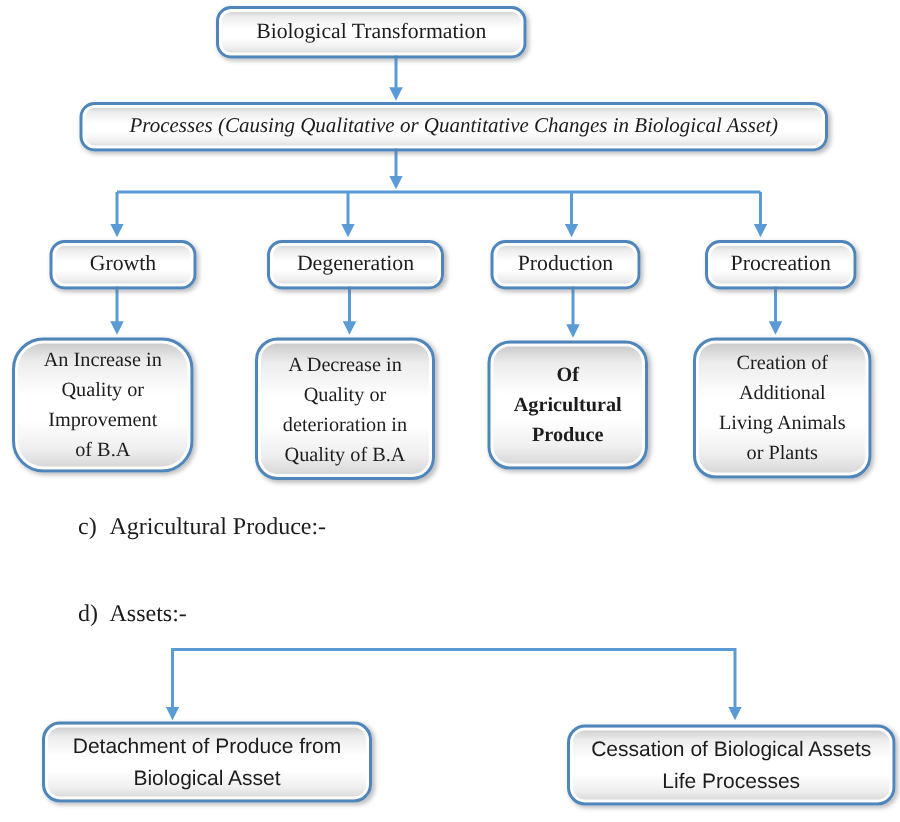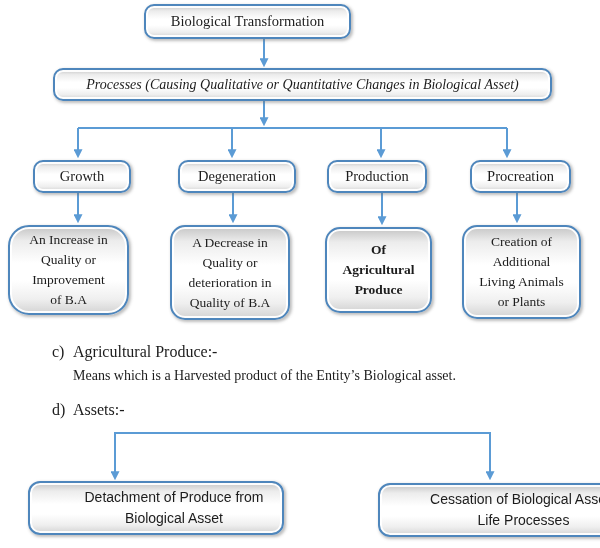--- a/index.html
+++ b/index.html
@@ -11,21 +11,21 @@
   .node{
     position:absolute;z-index:2;display:flex;align-items:center;justify-content:center;
     text-align:center;border:2px solid #4e86bc;border-radius:10px;
     background:linear-gradient(180deg,#c6c6c6 0%,#ececec 16%,#ffffff 42%,#ffffff 62%,#efefef 84%,#d4d4d4 100%);
     box-shadow:inset 0 0 0 2px rgba(255,255,255,0.95), 1.5px 1.5px 3px rgba(110,110,110,0.45);
   }
   .node .txt{white-space:pre-line;}
   .lvl{font-size:14.5px;white-space:nowrap;}
   .proc{font-size:14px;white-space:nowrap;font-style:italic;}
   .desc{font-size:13.5px;line-height:20px;border-radius:15px;}
-  .sans{font-family:"Liberation Sans", sans-serif;font-size:14px;line-height:21px;border-radius:12px;padding-left:36px;}
+  .sans{font-family:"Liberation Sans", sans-serif;font-size:14px;line-height:21px;border-radius:12px;}
   .note-line{position:absolute;z-index:2;display:flex;}
   .note-label{width:21px;flex:0 0 21px;}
   .note-title{font-size:16px;}
   .note-body{position:absolute;z-index:2;font-size:14px;}
 </style>
 </head>
 <body>
 
 <div class="canvas">
 
@@ -95,21 +95,20 @@
     <span class="txt">Creation of
 Additional
 Living Animals
 or Plants</span>
   </div>
 
   <div class="note-line" style="left:52px;top:343px;">
     <span class="note-label note-title">c)</span>
     <span class="note-title">Agricultural Produce:-</span>
   </div>
-  <div class="note-body" style="left:73px;top:368px;">Means which is a Harvested product of the Entity’s Biological asset.</div>
 
   <div class="note-line" style="left:52px;top:401px;">
     <span class="note-label note-title">d)</span>
     <span class="note-title">Assets:-</span>
   </div>
 
   <div class="node sans" style="left:28px;top:481px;width:216px;height:50px;">
     <span class="txt">Detachment of Produce from
 Biological Asset</span>
   </div>

